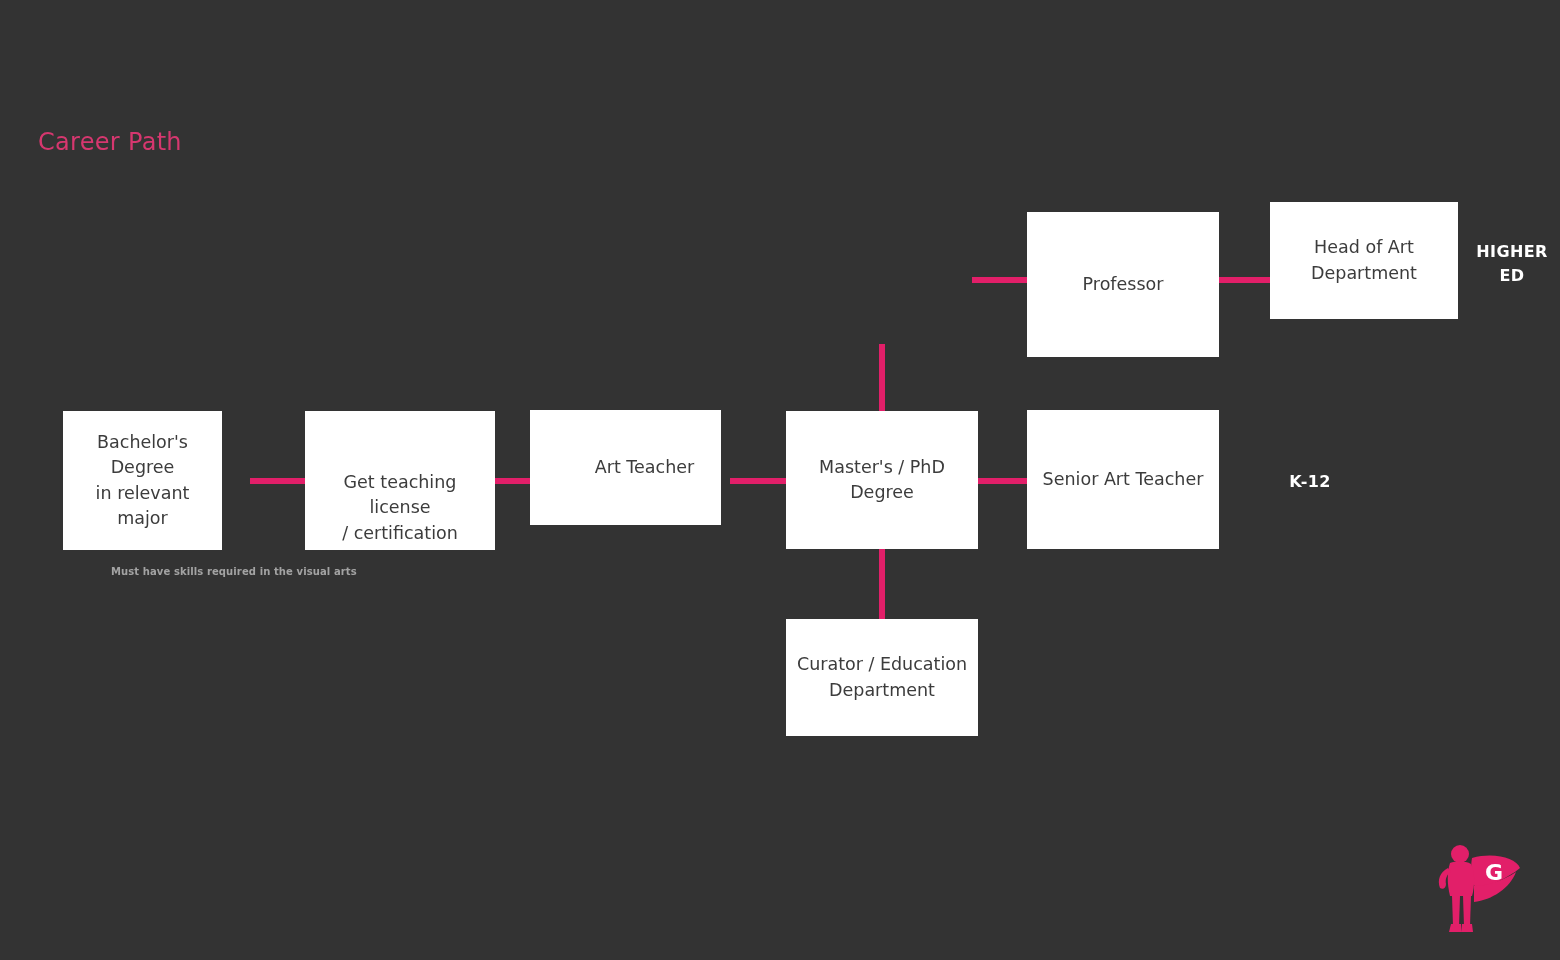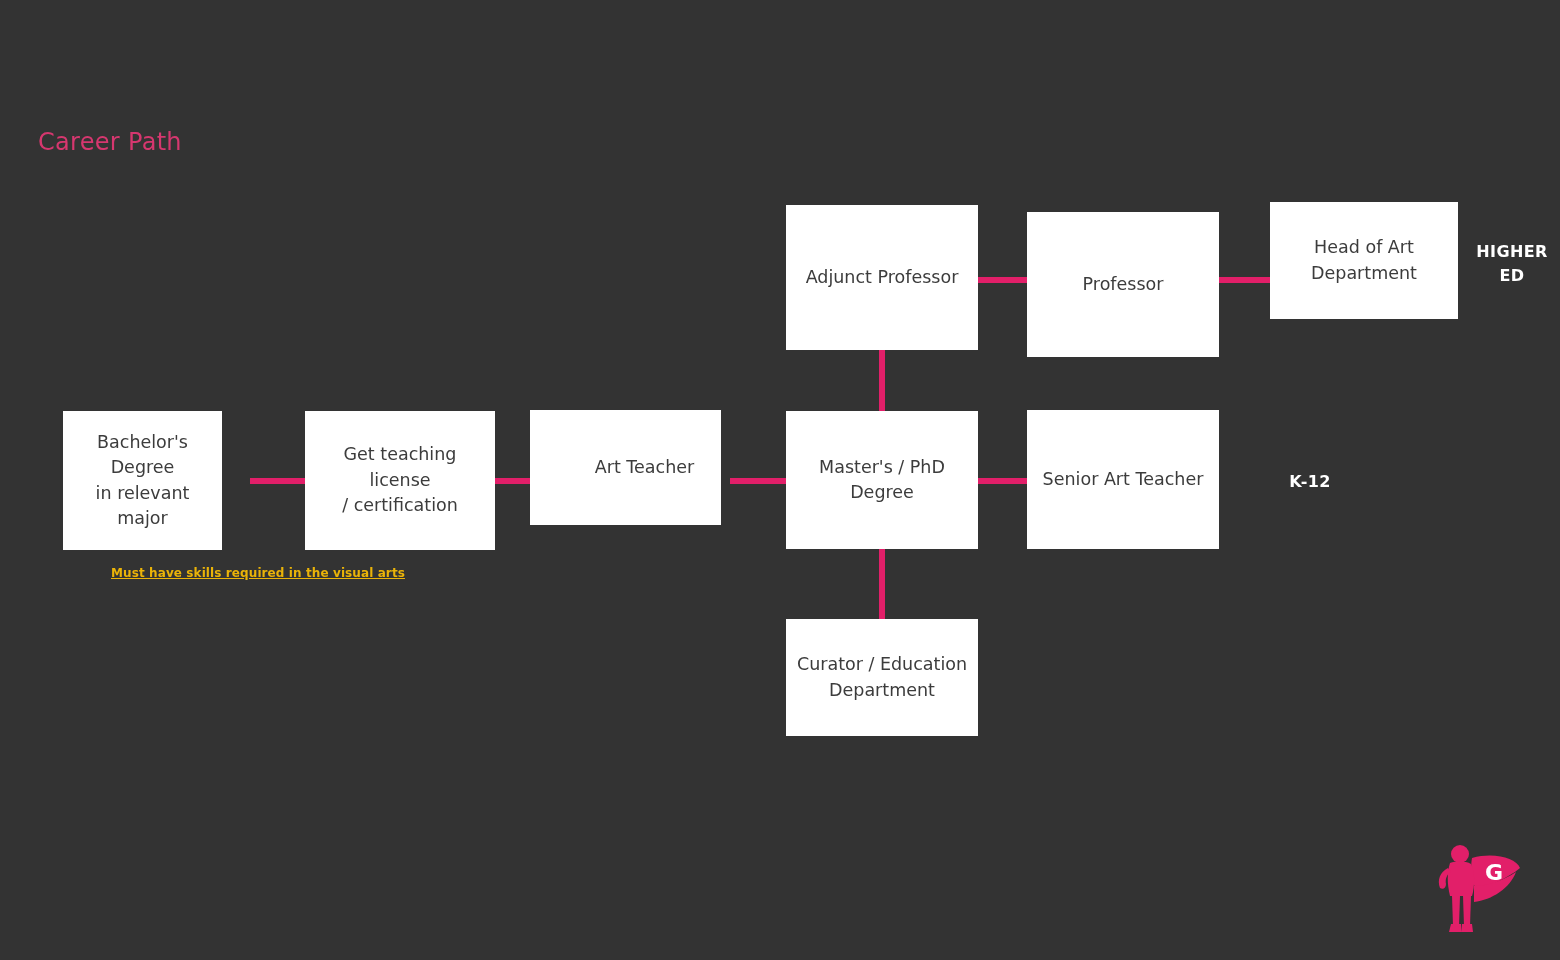--- a/index.html
+++ b/index.html
@@ -70,27 +70,26 @@
     color: #FFFFFF;
     font-size: 16px;
     font-weight: bold;
     text-align: center;
     line-height: 1.5;
     letter-spacing: 0.4px;
     z-index: 2;
   }
   .caption {
     position: absolute;
-    color: #eab308;
-    font-size: 12px;
+    color: #a3a3a3;
+    font-size: 10px;
     font-weight: bold;
     letter-spacing: 0.1px;
     white-space: nowrap;
     z-index: 2;
-    text-decoration: underline;
   }
 
   
   .logo {
     position: absolute;
     right: 36px;
     bottom: 22px;
     width: 96px;
     height: 104px;
     z-index: 4;
@@ -119,21 +118,21 @@
 
   <div class="conn" style="left:879px; top:543px; width:6px; height:78px;"></div>
 
   <div class="node" style="left:63px; top:411px; width:159px; height:139px;">
     <div>
       <span>Bachelor's Degree</span>
       <span>in relevant major</span>
     </div>
   </div>
 
-  <div class="node" style="left:305px; top:411px; width:190px; height:139px;">
+  <div class="node" style="left:305px; top:411px; width:190px; height:139px;align-items:flex-end;">
     <div>
       <span>Get teaching license</span>
       <span>/ certification</span>
     </div>
   </div>
 
   <div class="node" style="left:530px; top:410px; width:191px; height:115px;padding-left:48px;">
     <div>
       <span>Art Teacher</span>
     </div>
@@ -145,25 +144,20 @@
       <span>Degree</span>
     </div>
   </div>
 
   <div class="node" style="left:1027px; top:410px; width:192px; height:139px;">
     <div>
       <span>Senior Art Teacher</span>
     </div>
   </div>
 
-  <div class="node" style="left:786px; top:205px; width:192px; height:145px;">
-    <div>
-      <span>Adjunct Professor</span>
-    </div>
-  </div>
 
   <div class="node" style="left:1027px; top:212px; width:192px; height:145px;">
     <div>
       <span>Professor</span>
     </div>
   </div>
 
   <div class="node" style="left:1270px; top:202px; width:188px; height:117px;">
     <div>
       <span>Head of Art</span>

